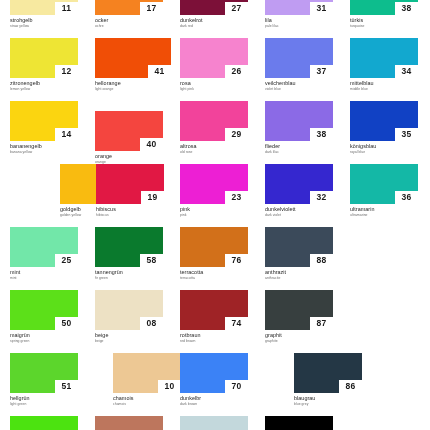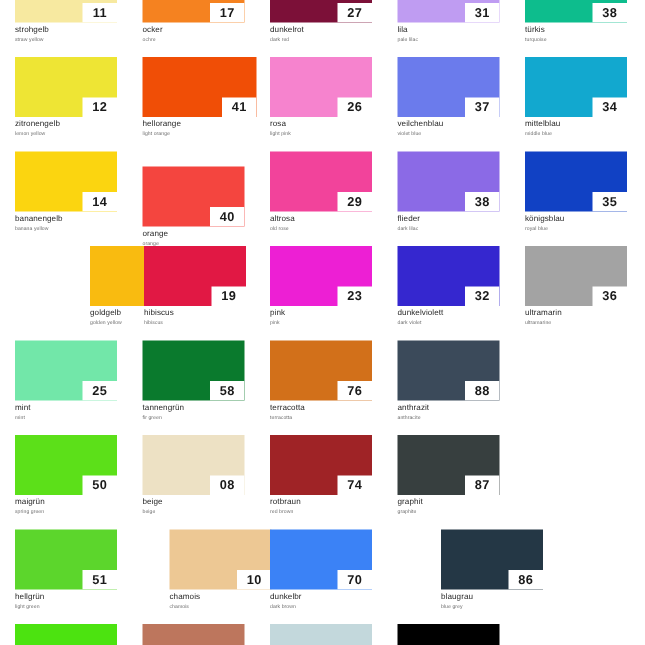--- a/index.html
+++ b/index.html
@@ -194,21 +194,21 @@
       <div class="name-en">pink</div>
     </div>
     <div class="cell" style="left: 265px; top: 164px;">
       <div class="swatch" style="width: 68px; height: 40px; background: rgb(53, 39, 207);">
         <div class="badge">32</div>
       </div>
       <div class="name-de">dunkelviolett</div>
       <div class="name-en">dark violet</div>
     </div>
     <div class="cell" style="left: 350px; top: 164px;">
-      <div class="swatch" style="width: 68px; height: 40px; background: #a3a3a3;">
+      <div class="swatch" style="width: 68px; height: 40px; background: #14b8a6;">
         <div class="badge">36</div>
       </div>
       <div class="name-de">ultramarin</div>
       <div class="name-en">ultramarine</div>
     </div>
     <div class="cell" style="left: 10px; top: 227px;">
       <div class="swatch" style="width: 68px; height: 40px; background: rgb(114, 231, 169);">
         <div class="badge">25</div>
       </div>
       <div class="name-de">mint</div>

